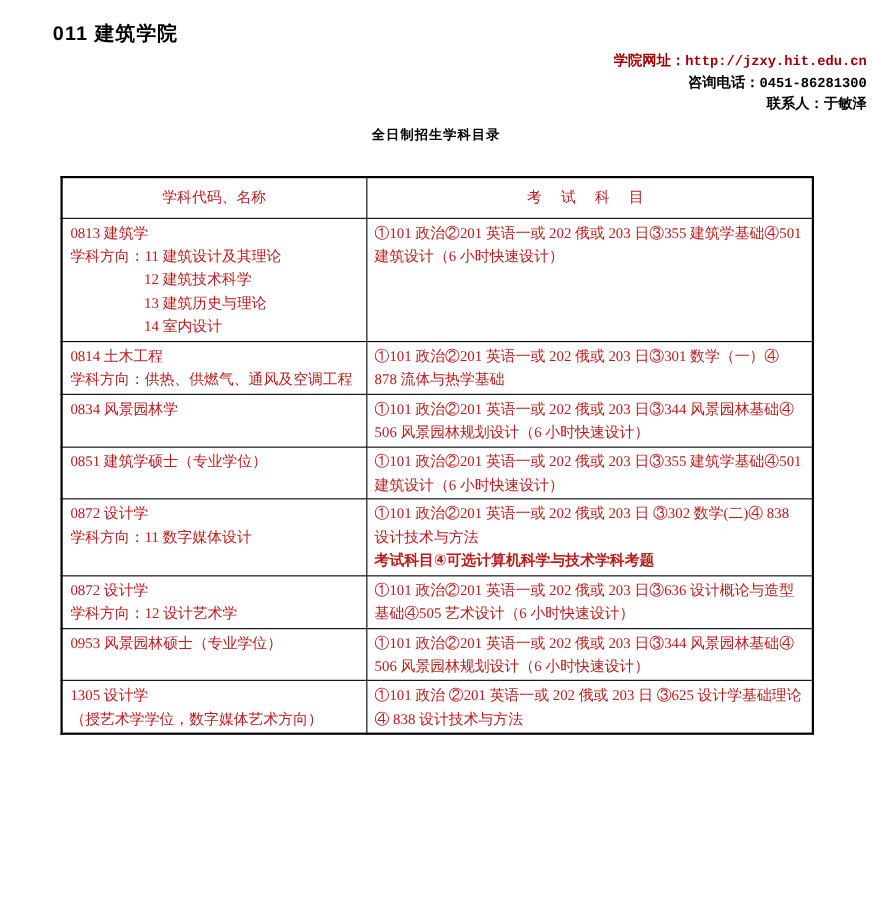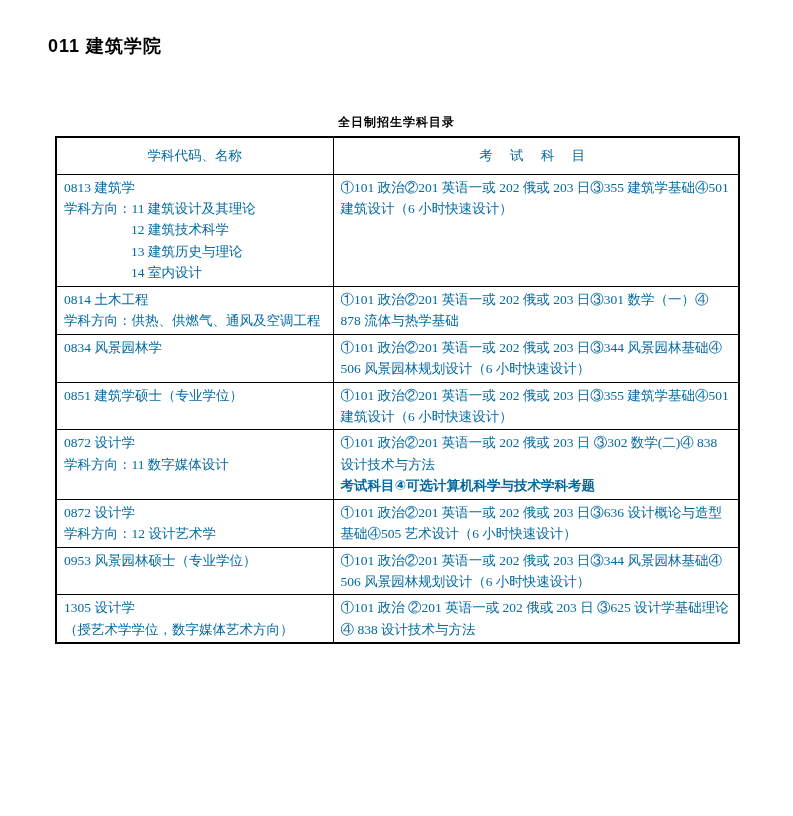--- a/index.html
+++ b/index.html
@@ -2,59 +2,64 @@
 <html><head>
 <meta charset="utf-8">
 <style>
   html,body{margin:0;padding:0;background:#fff;}
   .page{
     position:relative;width:793px;height:816px;background:#ffffff;
     color:#000;font-family:"Liberation Sans","DejaVu Sans",sans-serif;
     overflow:hidden;
   }
   .dept-heading{
-    position:absolute;left:48px;top:34px;margin:0;
+    position:absolute;left:48px;top:18px;margin:0;
     font-size:18px;font-weight:700;letter-spacing:1px;
   }
   .contact{
     position:absolute;top:46px;right:5px;text-align:right;
     font-size:13px;font-weight:700;line-height:18.5px;
   }
   .contact .red{color:#a00000;}
   .mono{font-family:"Liberation Mono","DejaVu Sans Mono",monospace;font-size:12.5px;font-weight:700;}
   .table-title{
     position:absolute;top:114px;left:0;width:100%;
     text-align:center;font-size:12px;font-weight:700;letter-spacing:1px;
   }
   table.catalog{
-    position:absolute;left:55px;top:136px;width:683px;
+    position:absolute;left:55px;top:160px;width:683px;
     border-collapse:collapse;table-layout:fixed;
     border:2px solid #000;
     font-family:"Liberation Serif","DejaVu Serif",serif;
-    font-size:13.5px;color:#0369a1;
+    font-size:13.5px;color:#b91c1c;
   }
   .catalog th,.catalog td{
     border:1px solid #000;vertical-align:top;padding:2px 7px;
     line-height:21.4px;word-break:break-word;
   }
   .catalog th{
     font-weight:400;text-align:center;vertical-align:middle;padding:2px;
   }
   .th-right{letter-spacing:7px;}
   .cl-cell div{line-height:21.4px;}
   .ind{padding-left:67px;}
   .note{font-weight:700;font-family:"Liberation Sans","DejaVu Sans",sans-serif;}
 </style>
 </head>
 <body>
 
 <div class="page">
 
   <h1 class="dept-heading">011 建筑学院</h1>
 
+  <div class="contact">
+    <div class="red"><span>学院网址：</span><span class="mono red">http://jzxy.hit.edu.cn</span></div>
+    <div><span>咨询电话：</span><span class="mono">0451-86281300</span></div>
+    <div><span>联系人：</span><span>于敏泽</span></div>
+  </div>
 
   <div class="table-title">全日制招生学科目录</div>
 
   <table class="catalog">
     <colgroup>
         <col style="width:277px">
         <col style="width:406px">
       </colgroup>
 
     <tbody>

